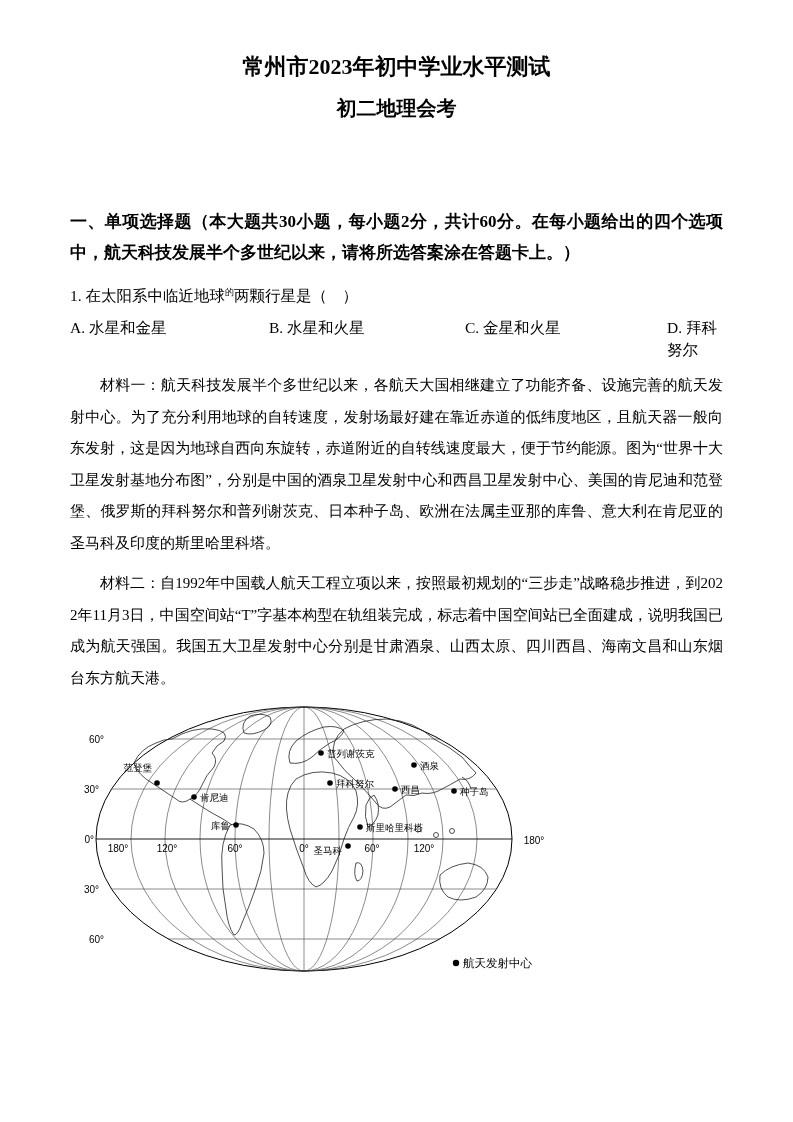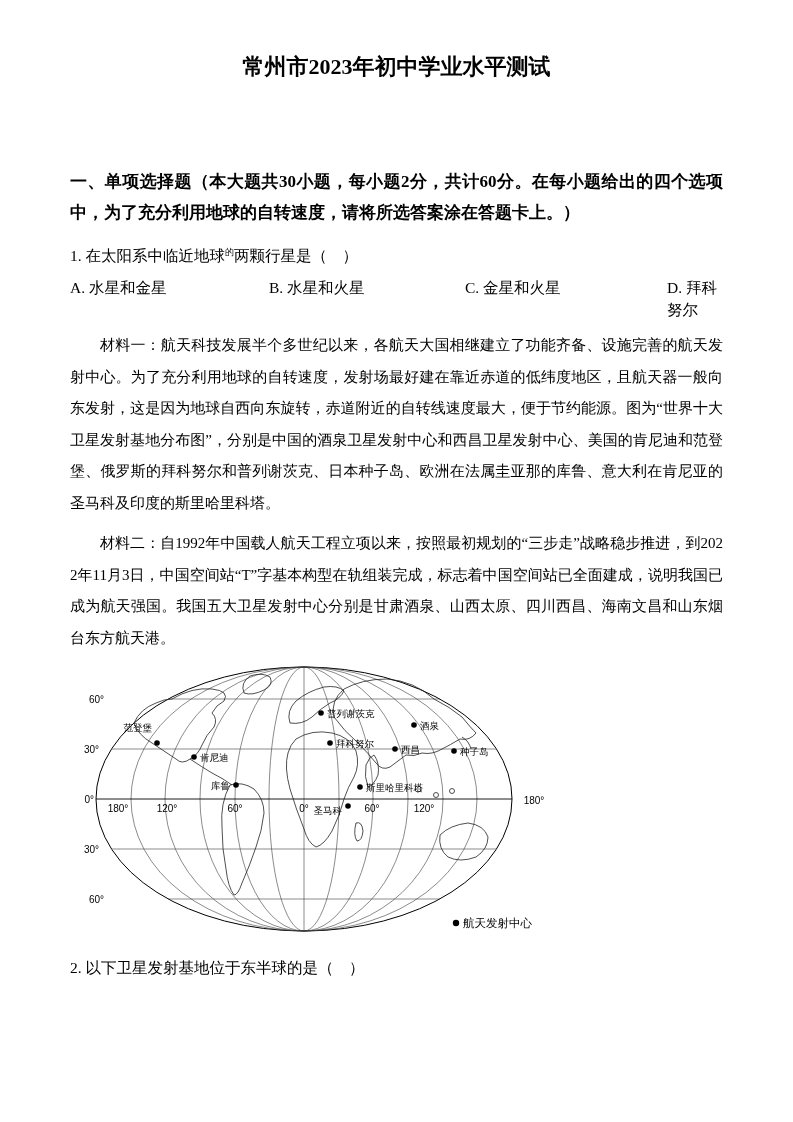--- a/index.html
+++ b/index.html
@@ -42,22 +42,23 @@
   svg text{font-family:"Liberation Sans","DejaVu Sans",sans-serif;}
   .map-caption{margin-top:8px;font-size:14px;line-height:20px;}
   .q2{margin-top:14px;}
 </style>
 </head>
 <body>
 
 <div class="page">
 
   <div class="title">常州市2023年初中学业水平测试</div>
+  <div class="subtitle">初二地理会考</div>
 
-  <div class="section-heading">一、单项选择题（本大题共30小题，每小题2分，共计60分。在每小题给出的四个选项中，为了充分利用地球的自转速度，请将所选答案涂在答题卡上。）</div>
+  <div class="section-heading">一、单项选择题（本大题共30小题，每小题2分，共计60分。在每小题给出的四个选项中，航天科技发展半个多世纪以来，请将所选答案涂在答题卡上。）</div>
 
   <div class="question"><span>1. 在太阳系中临近地球</span><sup>的</sup><span>两颗行星是（　）</span></div>
 
   <div class="options-row">
     <span>A. 水星和金星</span>
     <span>B. 水星和火星</span>
     <span>C. 金星和火星</span>
     <span>D. 拜科努尔</span>
   </div>
 

